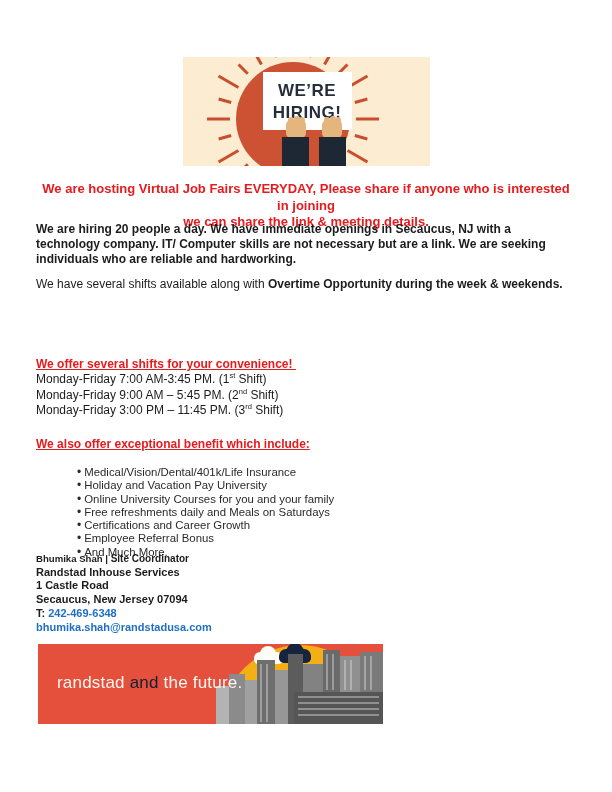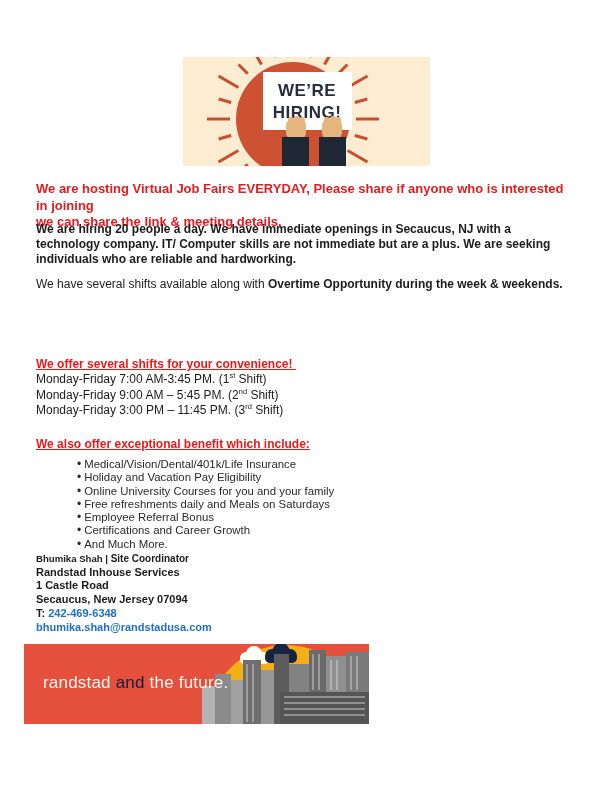--- a/index.html
+++ b/index.html
@@ -3,53 +3,53 @@
 <meta charset="utf-8">
 <style>
   * { margin:0; padding:0; box-sizing:border-box; }
   body { background:#ffffff; font-family:"Liberation Sans", sans-serif; }
   .page { position:relative; width:612px; height:792px; background:#fff; overflow:hidden; }
 
   
   .hero { position:absolute; left:183px; top:57px; width:247px; height:109px; }
 
   
-  .red-heading { position:absolute; left:36px; top:181px; width:540px; 
+  .red-heading { position:absolute; left:36px; top:181px; width:540px; text-align:center;
     color:#e51b1e; font-weight:bold; font-size:13px; line-height:16.5px; }
 
   
   .para-hiring { position:absolute; left:36px; top:222px; width:548px;
     color:#1c1c1c; font-weight:bold; font-size:12px; line-height:15px; }
 
   
   .para-positions { position:absolute; left:36px; top:277px; width:548px;
     color:#1c1c1c; font-size:12px; line-height:15px; }
   .para-positions b { font-weight:bold; }
 
   
   .shifts { position:absolute; left:36px; top:357px; color:#1c1c1c; font-size:12px; line-height:15.4px; }
   .section-head { color:#e51b1e; font-weight:bold; text-decoration:underline; }
   .shift-line sup { font-size:7.5px; vertical-align:super; line-height:0; }
 
   
   .benefits { position:absolute; left:36px; top:437px; color:#1c1c1c; font-size:12px; line-height:15px; }
-  .benefits ul { list-style:none; margin-left:41px; margin-top:6px; }
+  .benefits ul { list-style:none; margin-left:41px; margin-top:14px; }
   .benefits li { font-size:11.4px; line-height:13.3px; color:#2a2a2a; }
   .benefits li::before { content:"\2022"; margin-right:3px; font-size:12px; }
 
   
   .contact { position:absolute; left:36px; top:552px; color:#1c1c1c; font-weight:bold; }
   .contact .row { line-height:13.7px; font-size:11px; }
   .contact .small-name { font-size:9.6px; }
   .contact .title { font-size:10px; }
   .blue { color:#1f6fc4; text-decoration:none; font-weight:bold; }
   .u { }
 
   
-  .banner { position:absolute; left:24px; top:644px; width:293px; height:80px; }
+  .banner { position:absolute; left:38px; top:644px; width:293px; height:80px; }
   .banner-text { position:absolute; left:19px; top:29px; font-size:17px; letter-spacing:.2px;
     color:#fdf6f1; white-space:pre; }
   .banner-text .navy { color:#131f38; }
 </style>
 </head>
 <body>
 
 <div class="page">
 
   <div class="hero">
@@ -102,44 +102,44 @@
     </svg>
   </div>
 
   <div class="red-heading">
     <div>We are hosting Virtual Job Fairs EVERYDAY, Please share if anyone who is interested in joining</div>
     <div>we can share the link &amp; meeting details.</div>
   </div>
 
   <div class="para-hiring">
     <div>We are hiring 20 people a day. We have immediate openings in Secaucus, NJ with a</div>
-    <div>technology company. IT/ Computer skills are not immediate but are a plus. We are seeking</div>
+    <div>technology company. IT/ Computer skills are not necessary but are a link. We are seeking</div>
     <div>individuals who are reliable and hardworking.</div>
   </div>
 
   <div class="para-positions">
     <p><span>We have several shifts available along with </span><b>Overtime Opportunity during the week &amp; weekends.</b></p>
   </div>
 
   <div class="shifts">
     <div class="section-head">We offer several shifts for your convenience!&nbsp;</div>
     <div class="shift-line"><span>Monday-Friday 7:00 AM-3:45 PM. (1</span><sup>st</sup><span> Shift)</span></div>
     <div class="shift-line"><span>Monday-Friday 9:00 AM – 5:45 PM. (2</span><sup>nd</sup><span> Shift)</span></div>
     <div class="shift-line"><span>Monday-Friday 3:00 PM – 11:45 PM. (3</span><sup>rd</sup><span> Shift)</span></div>
   </div>
 
   <div class="benefits">
     <div class="section-head">We also offer exceptional benefit which include:</div>
     <ul>
       <li>Medical/Vision/Dental/401k/Life Insurance</li>
-      <li>Holiday and Vacation Pay Eligibility</li>
+      <li>Holiday and Vacation Pay University</li>
       <li>Online University Courses for you and your family</li>
       <li>Free refreshments daily and Meals on Saturdays</li>
+      <li>Certifications and Career Growth</li>
       <li>Employee Referral Bonus</li>
-      <li>Certifications and Career Growth</li>
       <li>And Much More.</li>
     </ul>
   </div>
 
   <div class="contact">
     <div class="row"><span class="small-name">Bhumika Shah | </span><span class="title">Site Coordinator</span></div>
     <div class="row">Randstad Inhouse Services</div>
     <div class="row">1 Castle Road</div>
     <div class="row">Secaucus, New Jersey 07094</div>
     <div class="row"><span>T: </span><a class="blue" href="#">242-469-6348</a></div>

